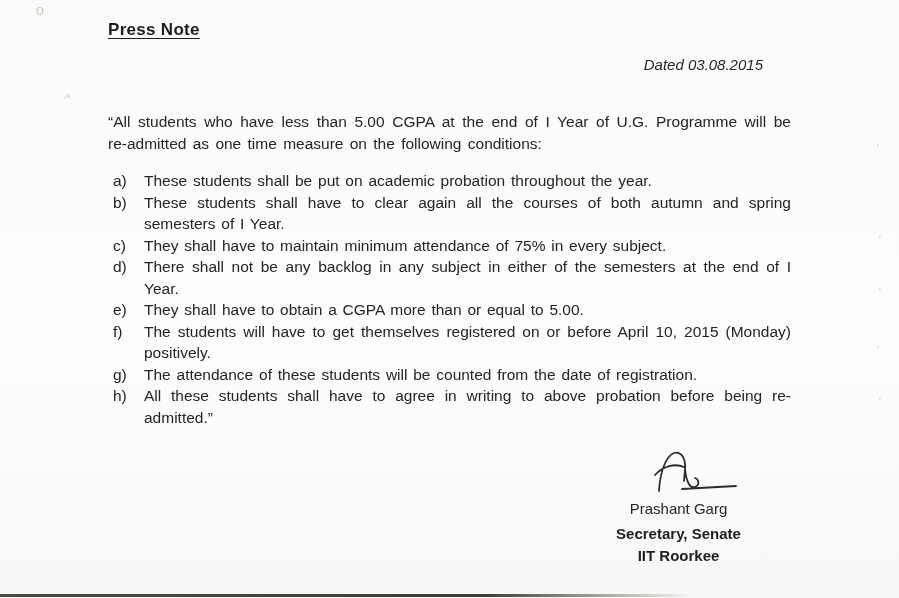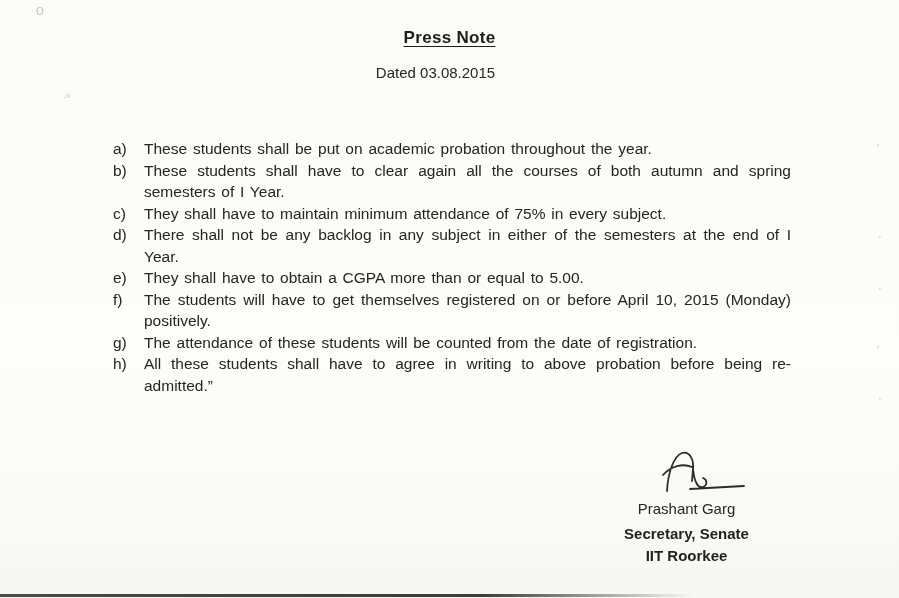--- a/index.html
+++ b/index.html
@@ -16,41 +16,40 @@
     width: 899px;
     height: 598px;
     background: linear-gradient(180deg, #fbfbf9 0%, #fdfdfc 60%, #f7f7f5 100%);
     color: #232321;
     overflow: hidden;
     padding: 20px 108px 0 108px;
   }
 
   
   .title-wrap {
-    text-align: center;
     margin-bottom: 16px;
-    margin-top: 8px;
   }
   .title {
     display: inline-block;
     font-size: 17px;
     font-weight: bold;
     letter-spacing: 0.3px;
     color: #1d1d1b;
     text-decoration: underline;
     text-underline-offset: 3px;
   }
 
   
   .date-line {
-    text-align: center;
+    text-align: right;
     padding-right: 28px;
     font-size: 15px;
     color: #262624;
-    margin-bottom: 57px;
+    margin-bottom: 38px;
+    font-style: italic;
   }
 
   
   .intro {
     font-size: 15.5px;
     line-height: 21.5px;
     text-align: justify;
     word-spacing: 2px;
     color: #242422;
     margin-bottom: 16px;
@@ -66,21 +65,21 @@
   }
   .cond-text {
     flex: 1;
     text-align: justify;
     word-spacing: 1.5px;
   }
 
   
   .sig-block {
     position: absolute;
-    right: 120px;
+    right: 128px;
     top: 448px;
     width: 185px;
     text-align: center;
   }
   .sig-scribble { display: block; margin: 0 auto 2px 60px; }
   .sig-name { font-size: 15px; color: #262624; margin-bottom: 6px; }
   .sig-line { font-size: 15px; font-weight: bold; color: #1f1f1d; line-height: 22px; }
 
   
   .artifact { position: absolute; color: #8a8a85; opacity: 0.55; font-size: 10px; }
@@ -103,20 +102,21 @@
 <body>
 
 <div class="page">
 
   <div class="title-wrap">
     <span class="title">Press Note</span>
   </div>
 
   <div class="date-line">Dated 03.08.2015</div>
 
+  <p class="intro">“All students who have less than 5.00 CGPA at the end of I Year  of U.G. Programme will be re-admitted as one time measure on the following conditions:</p>
 
   <div class="conditions">
     <div class="cond-row">
       <span class="cond-label">a)</span>
       <div class="cond-text">These students shall be put on academic probation throughout the year.</div>
     </div>
     <div class="cond-row">
       <span class="cond-label">b)</span>
       <div class="cond-text">These students shall have to clear again all the courses of both autumn and spring semesters of I Year.</div>
     </div>

